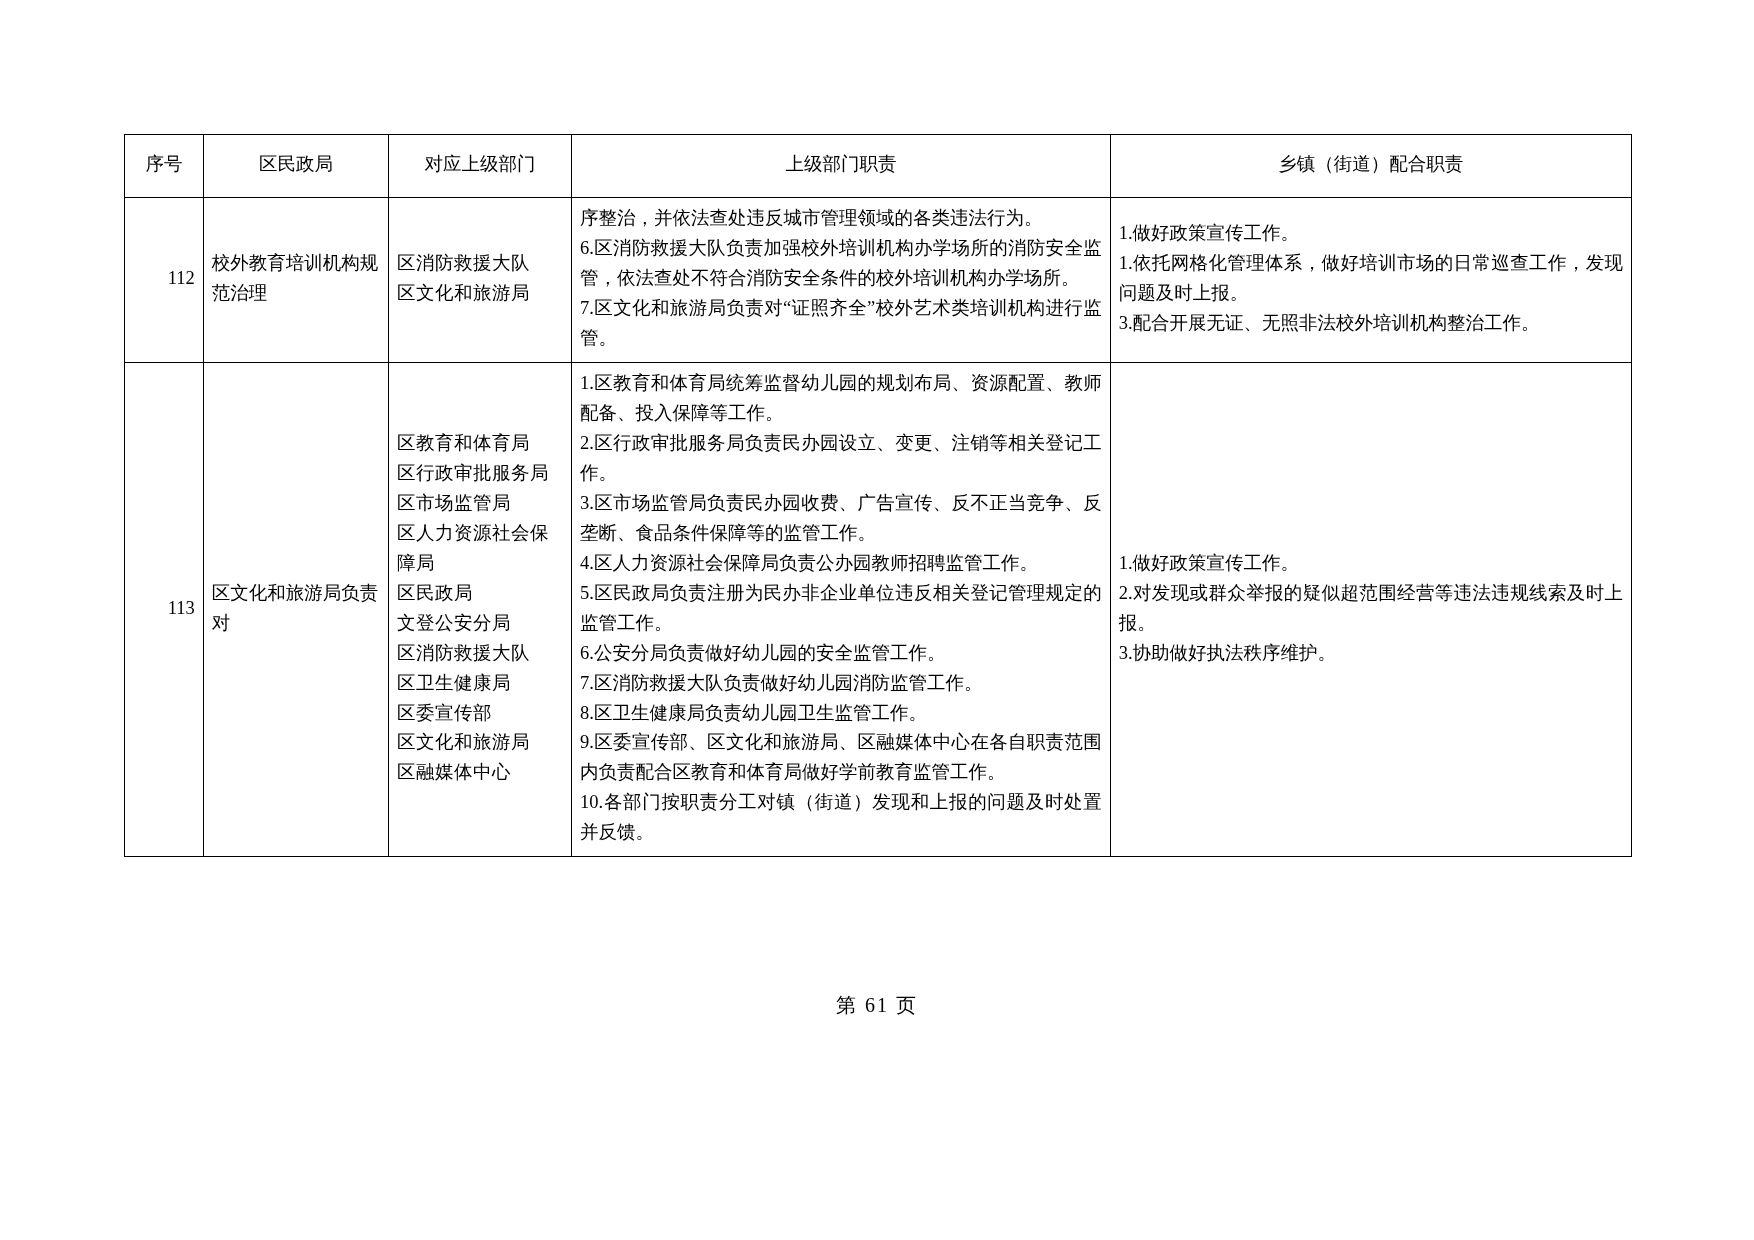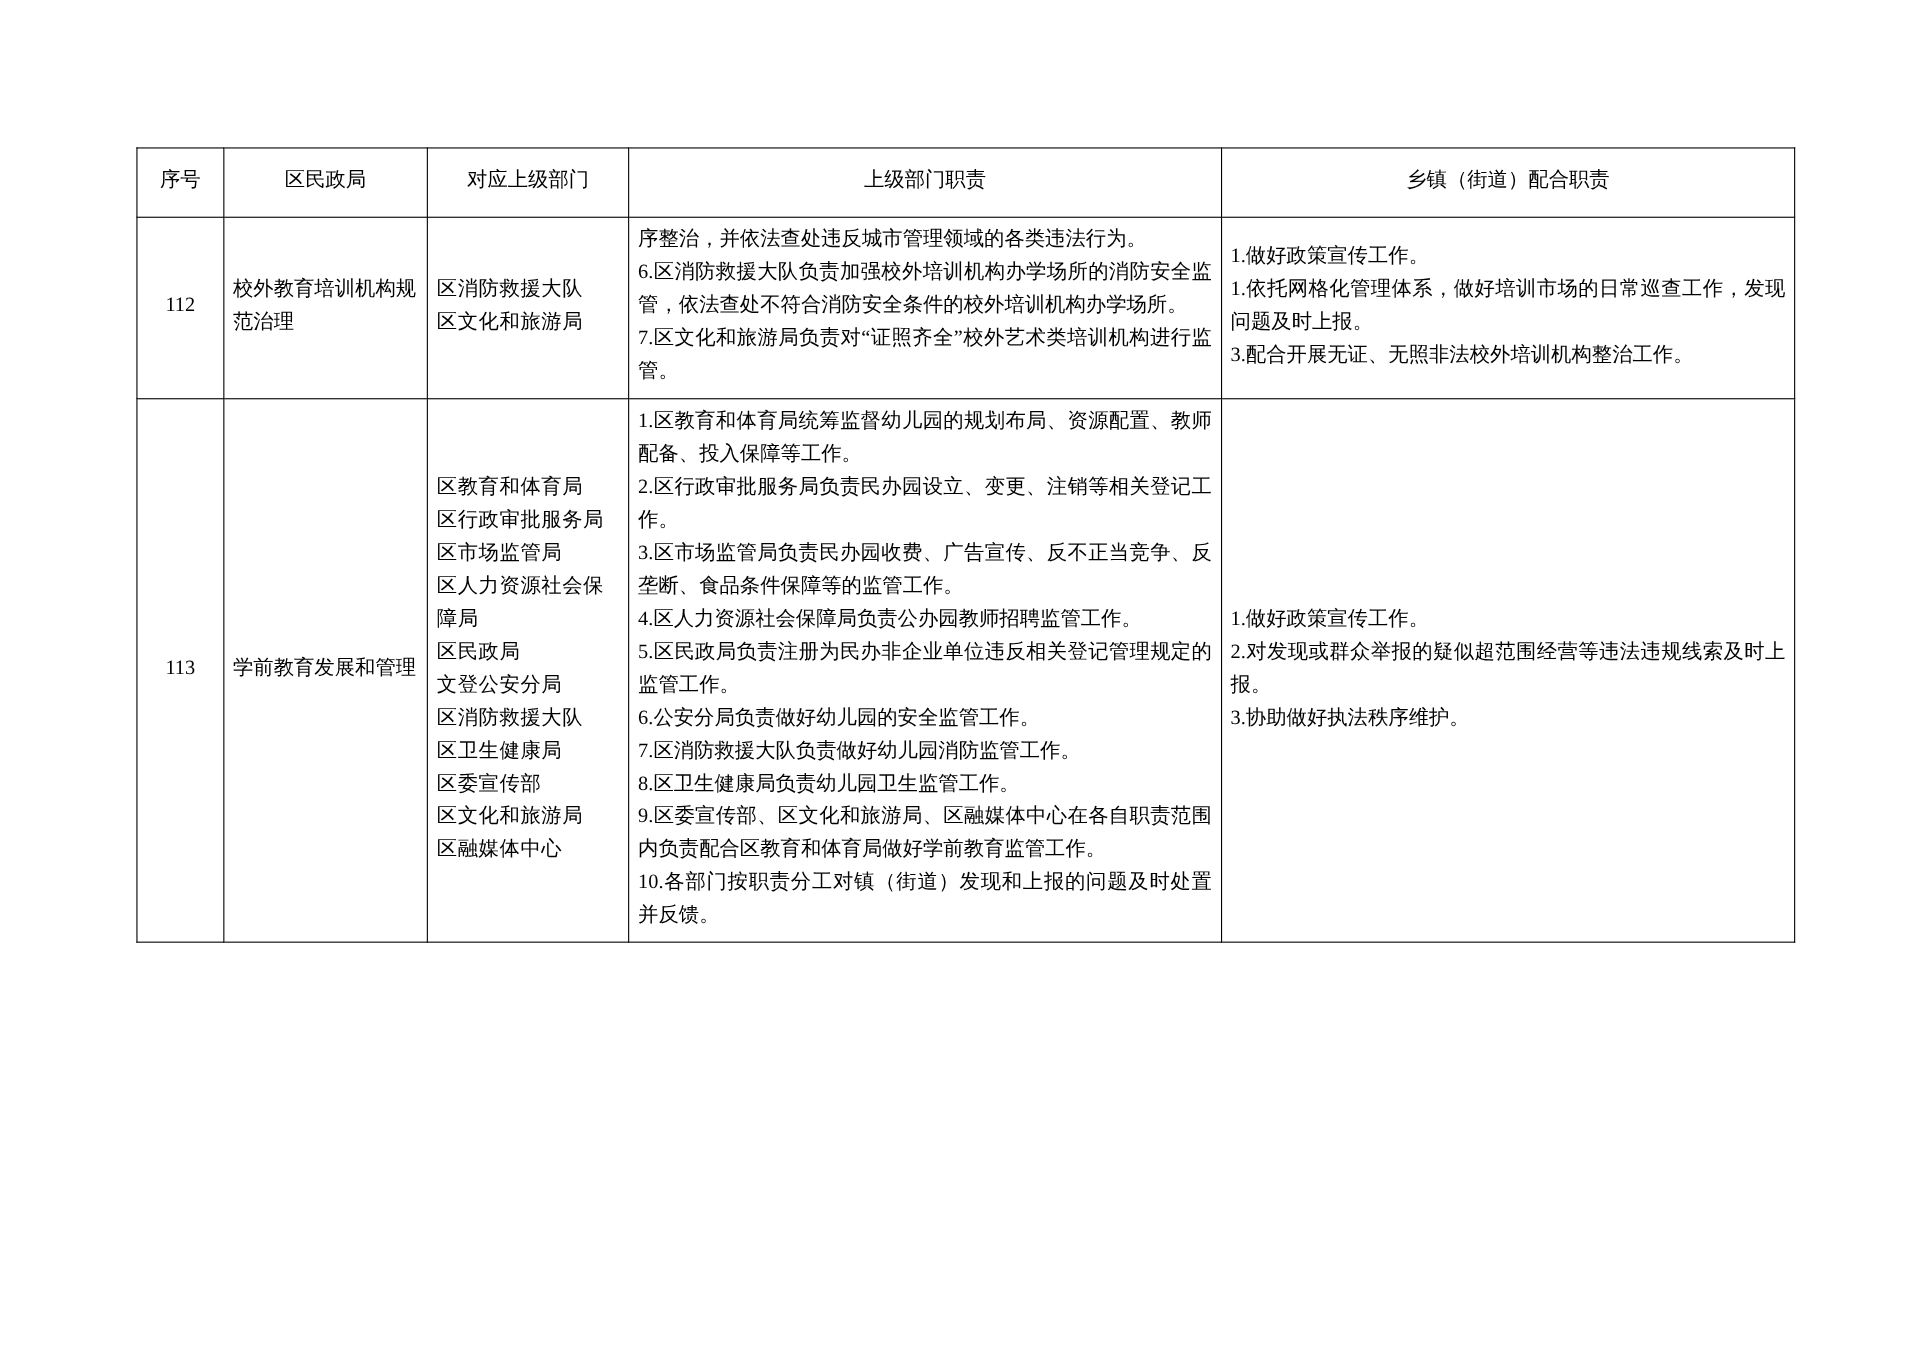--- a/index.html
+++ b/index.html
@@ -48,21 +48,21 @@
     height: 48px;
     padding: 4px 6px;
   }
   .col-no      { width: 68px; }
   .col-name    { width: 160px; }
   .col-dept    { width: 158px; }
   .col-duty    { width: 465px; }
   .col-town    { width: 450px; }
 
   td.cell-no {
-    text-align: center;
+    text-align: right;
     vertical-align: middle !important;
   }
   td.cell-name {
     vertical-align: middle !important;
     padding-left: 10px;
   }
   td.cell-dept {
     vertical-align: middle !important;
     padding-left: 10px;
     letter-spacing: 0.5px;
@@ -132,21 +132,21 @@
               <p>7.区文化和旅游局负责对“证照齐全”校外艺术类培训机构进行监管。</p>
             </td>
           <td class="cell-town lines">
               <p>1.做好政策宣传工作。</p>
               <p>1.依托网格化管理体系，做好培训市场的日常巡查工作，发现问题及时上报。</p>
               <p>3.配合开展无证、无照非法校外培训机构整治工作。</p>
             </td>
         </tr>
         <tr>
           <td class="cell-no">113</td>
-          <td class="cell-name">学前教育发展和管理</td>
+          <td class="cell-name">区文化和旅游局负责对</td>
           <td class="cell-dept" style="white-space: pre-line;">区教育和体育局
 区行政审批服务局
 区市场监管局
 区人力资源社会保障局
 区民政局
 文登公安分局
 区消防救援大队
 区卫生健康局
 区委宣传部
 区文化和旅游局
@@ -166,14 +166,15 @@
           <td class="cell-town lines">
               <p>1.做好政策宣传工作。</p>
               <p>2.对发现或群众举报的疑似超范围经营等违法违规线索及时上报。</p>
               <p>3.协助做好执法秩序维护。</p>
             </td>
         </tr>
       </tbody>
     </table>
   </div>
 
+  <div class="footer">第 61 页</div>
 
 </div>
 
 </body></html>

